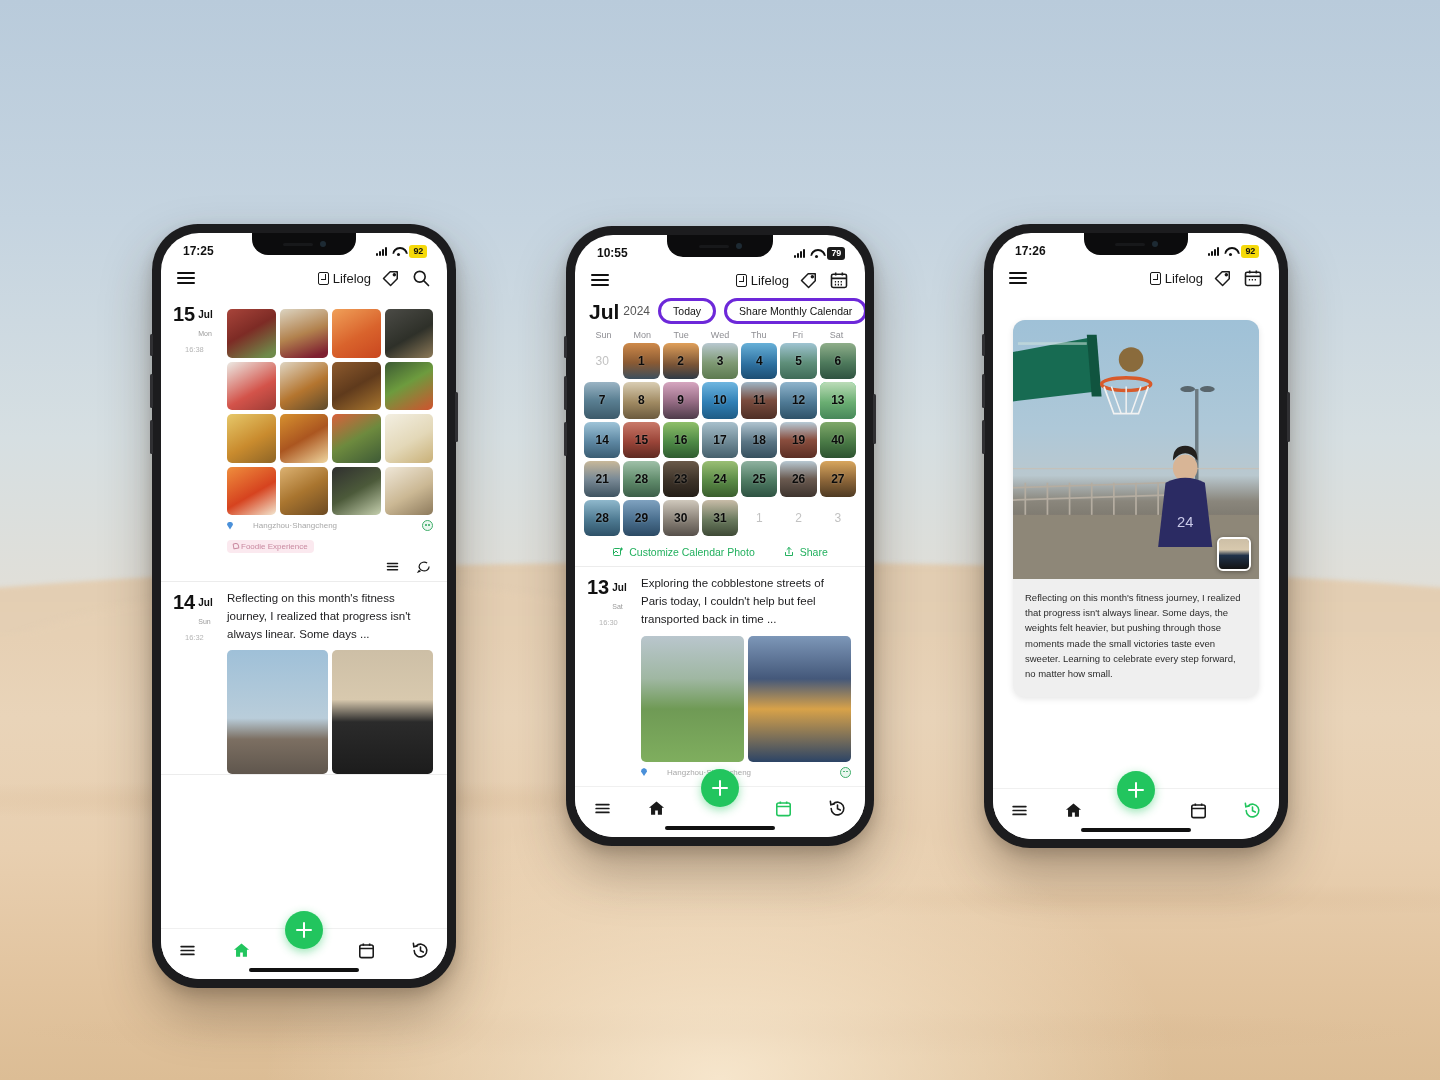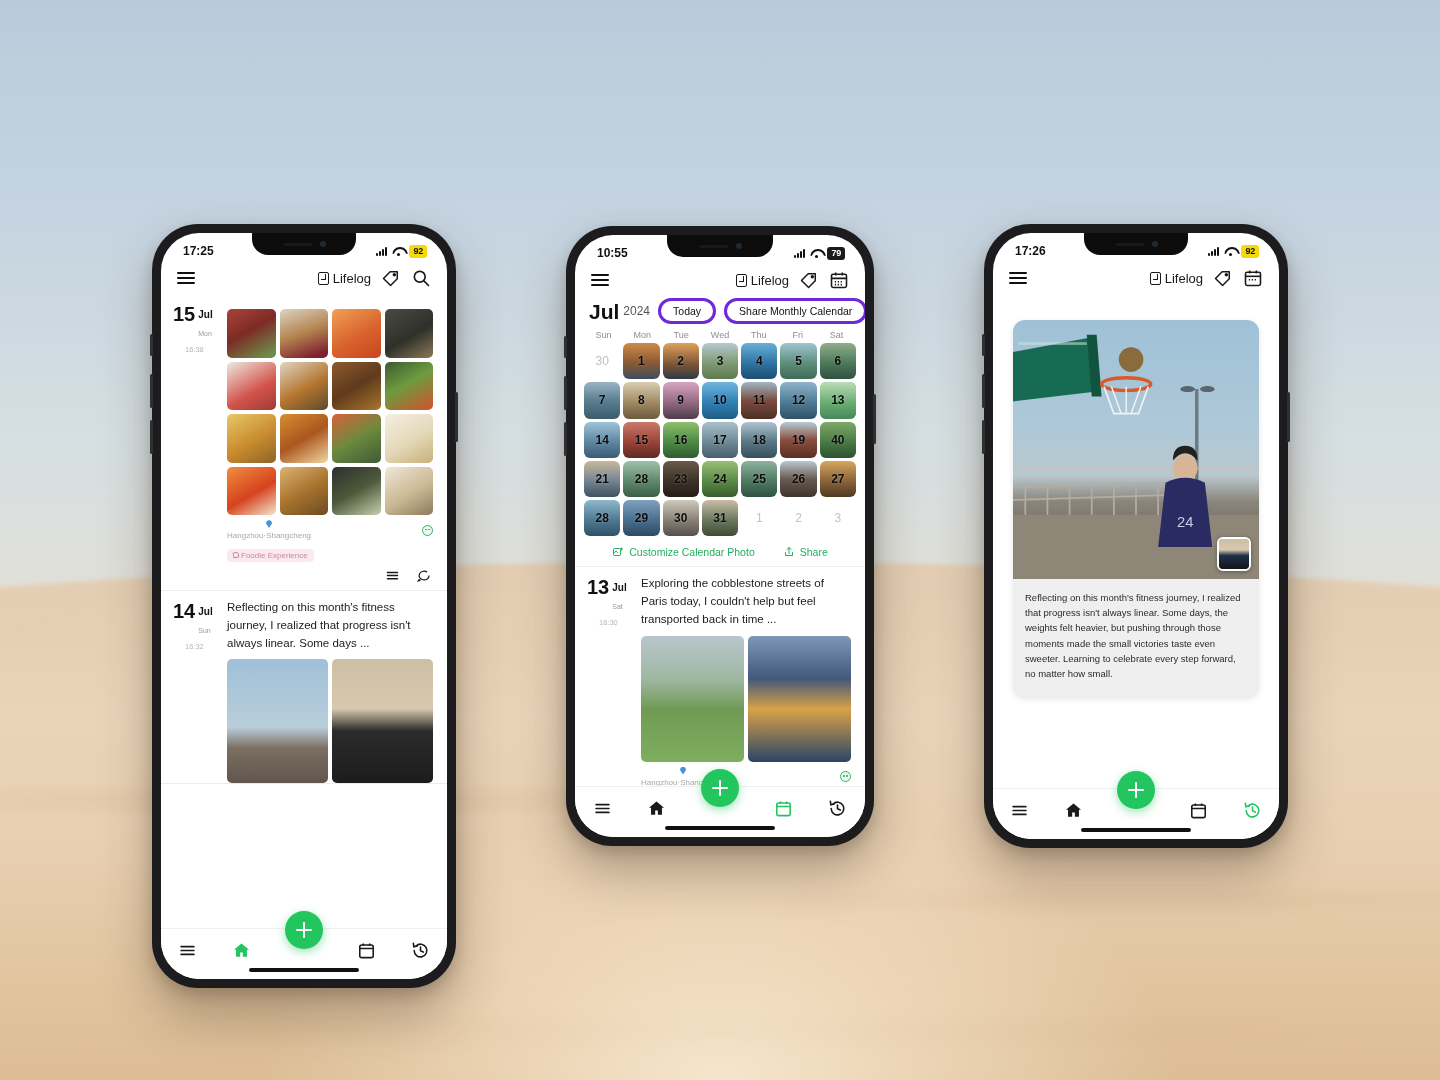--- a/index.html
+++ b/index.html
@@ -136,21 +136,21 @@
   .dwk { font-size: 7px; color: #9a9a9a; line-height: 1.1; }
   .dtime { font-size: 7.5px; color: #b5b5b5; margin-top: 5px; margin-left: 12px; }
   .entry-body { flex: 1; min-width: 0; }
   .entry-text { font-size: 11.5px; line-height: 1.55; color: #1c1c1e; }
   .grid4 { display: grid; grid-template-columns: repeat(4, 1fr); gap: 4px; margin-top: 7px; }
   .grid2 { display: grid; grid-template-columns: repeat(2, 1fr); gap: 4px; margin-top: 7px; }
   .ph { border-radius: 5px; overflow: hidden; position: relative; background: #ddd; }
   .grid4 .ph { aspect-ratio: 1/1; }
   .grid2 .ph { aspect-ratio: 0.82/1; }
   .meta { display: flex; align-items: center; justify-content: space-between; margin-top: 5px; }
-  .loc { display: flex; align-items: center; gap: 3px; font-size: 8px; color: #a8a8a8; flex-direction: column; }
+  .loc { display: flex; align-items: center; gap: 20px; font-size: 8px; color: #a8a8a8; }
   .pin { width: 6px; height: 8px; position: relative; }
   .pin::before {
     content:""; position:absolute; inset:0; background:#4a90d9;
     clip-path: polygon(50% 100%, 0 42%, 10% 16%, 50% 0, 90% 16%, 100% 42%);
   }
   .mood {
     width: 11px; height: 11px; border-radius: 50%; border: 1.2px solid #3fae6a;
     position: relative; background: #eaf7ef;
   }
   .mood::before, .mood::after {

